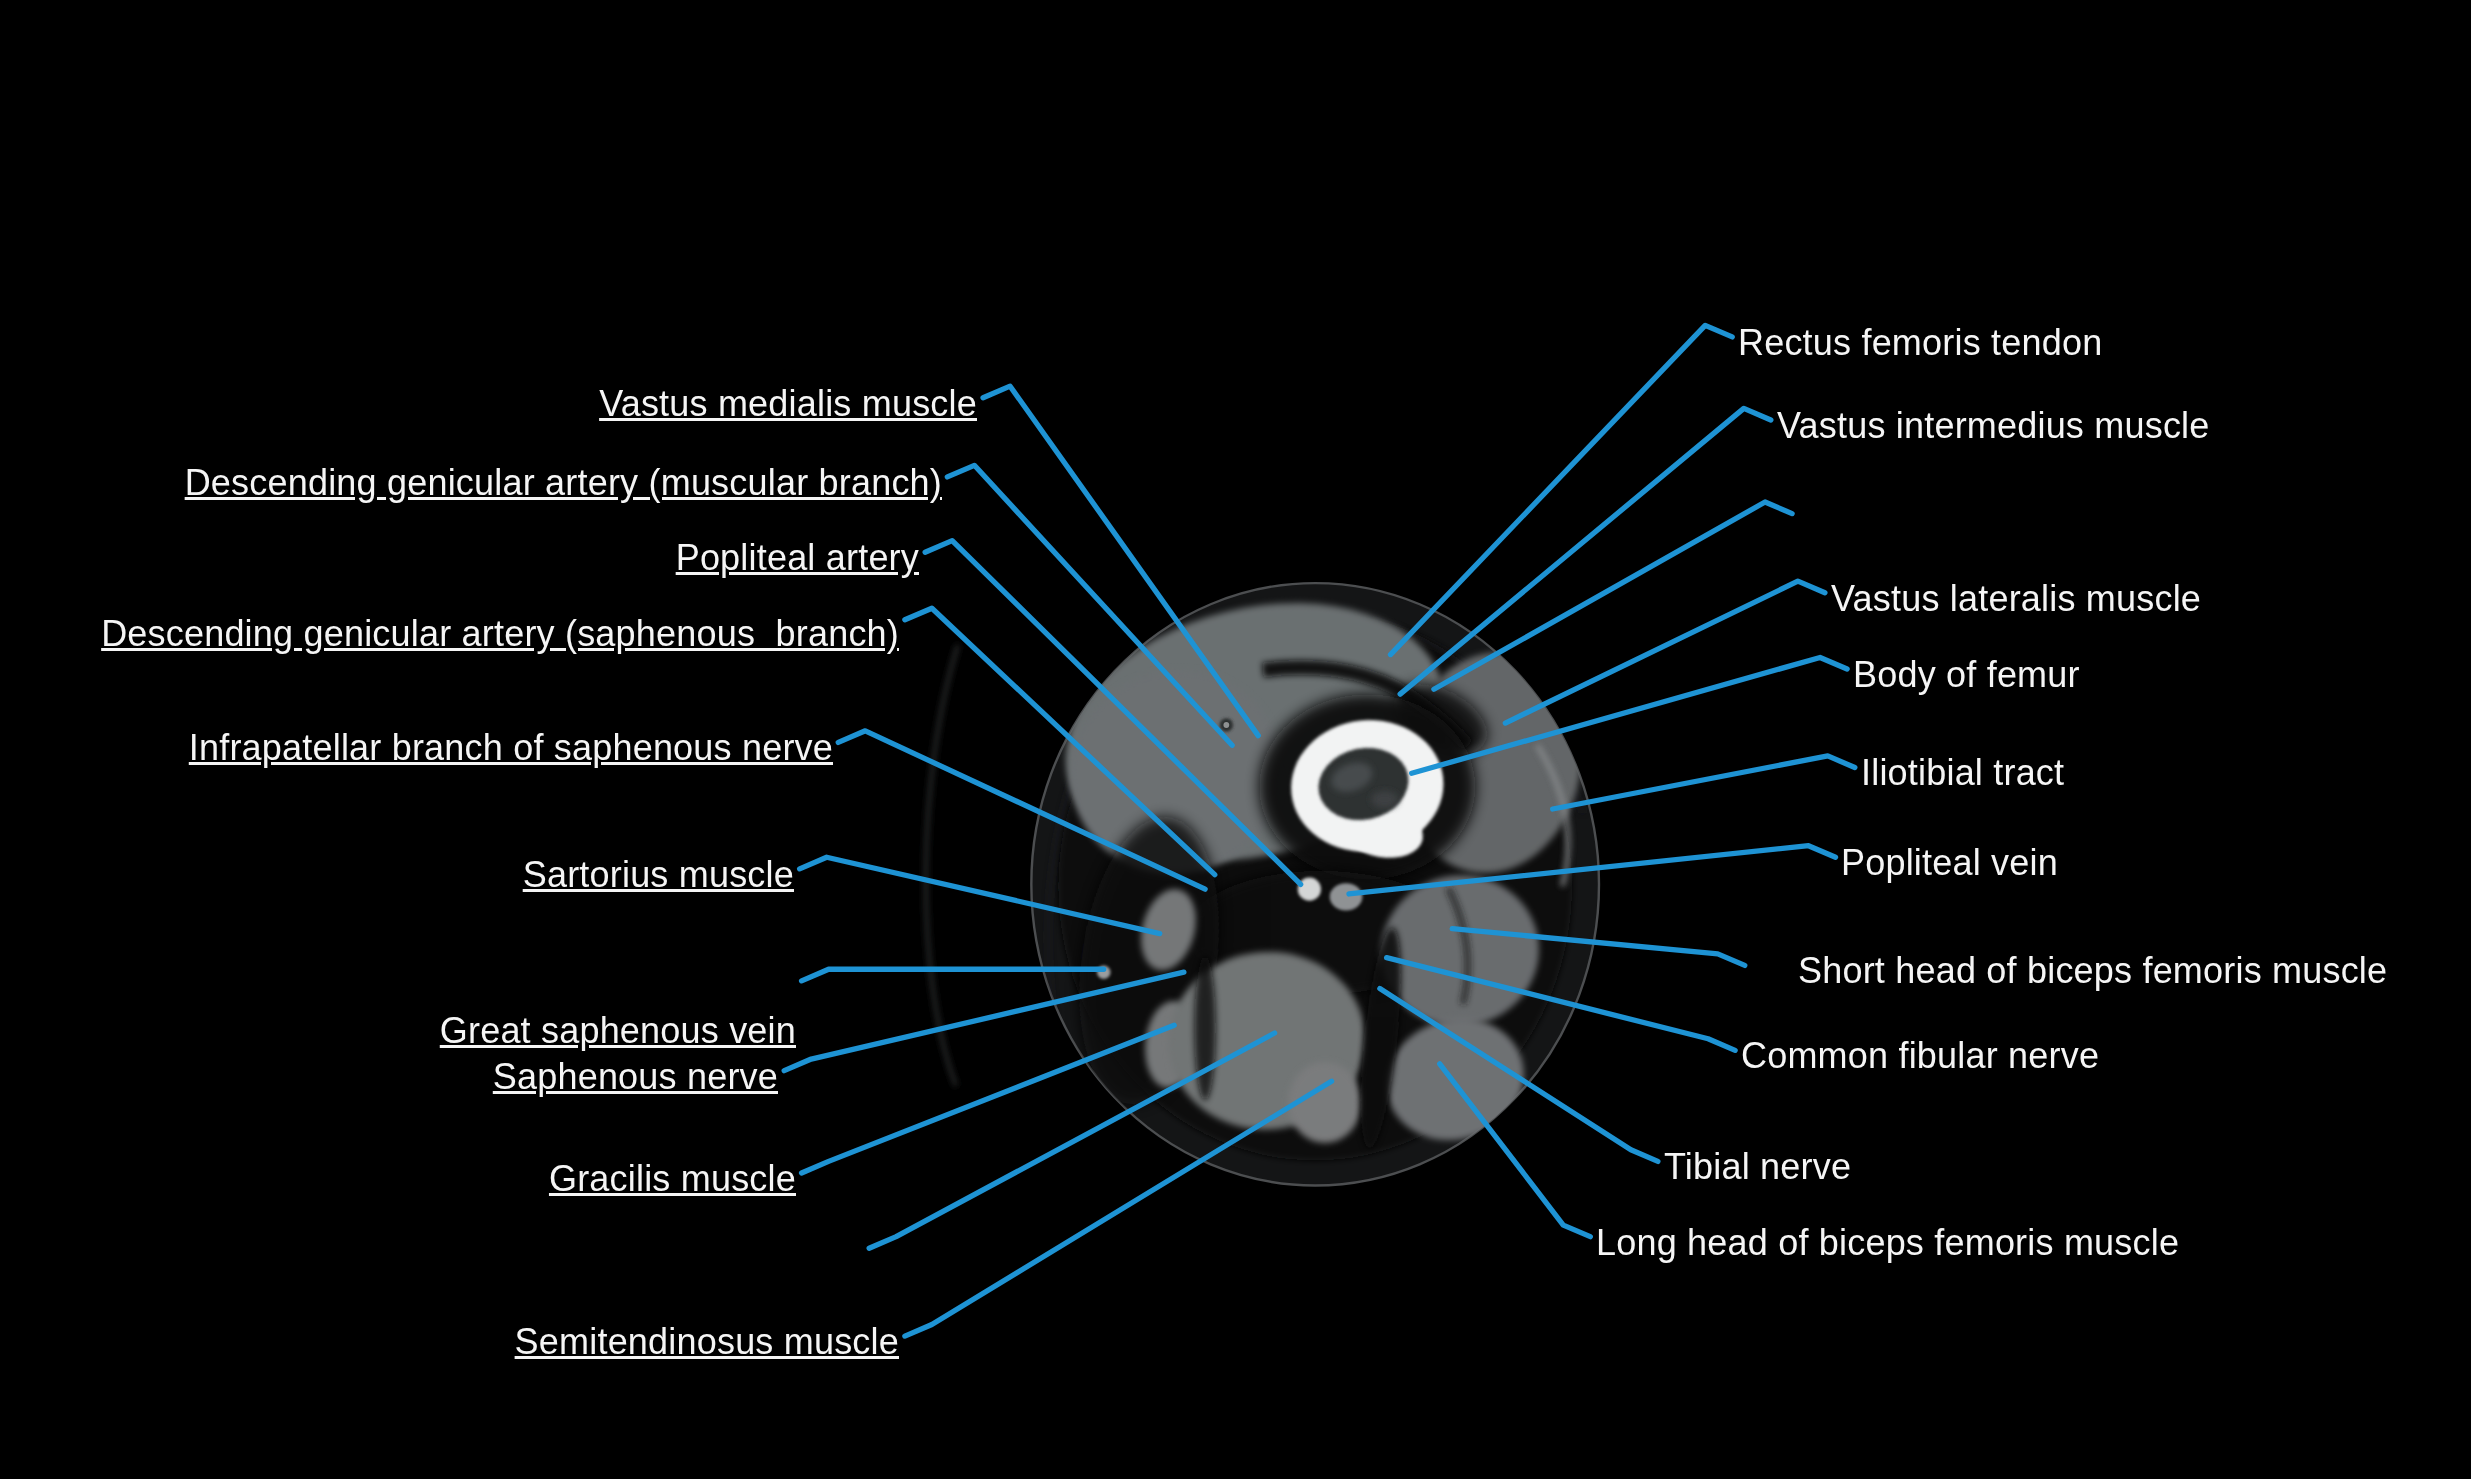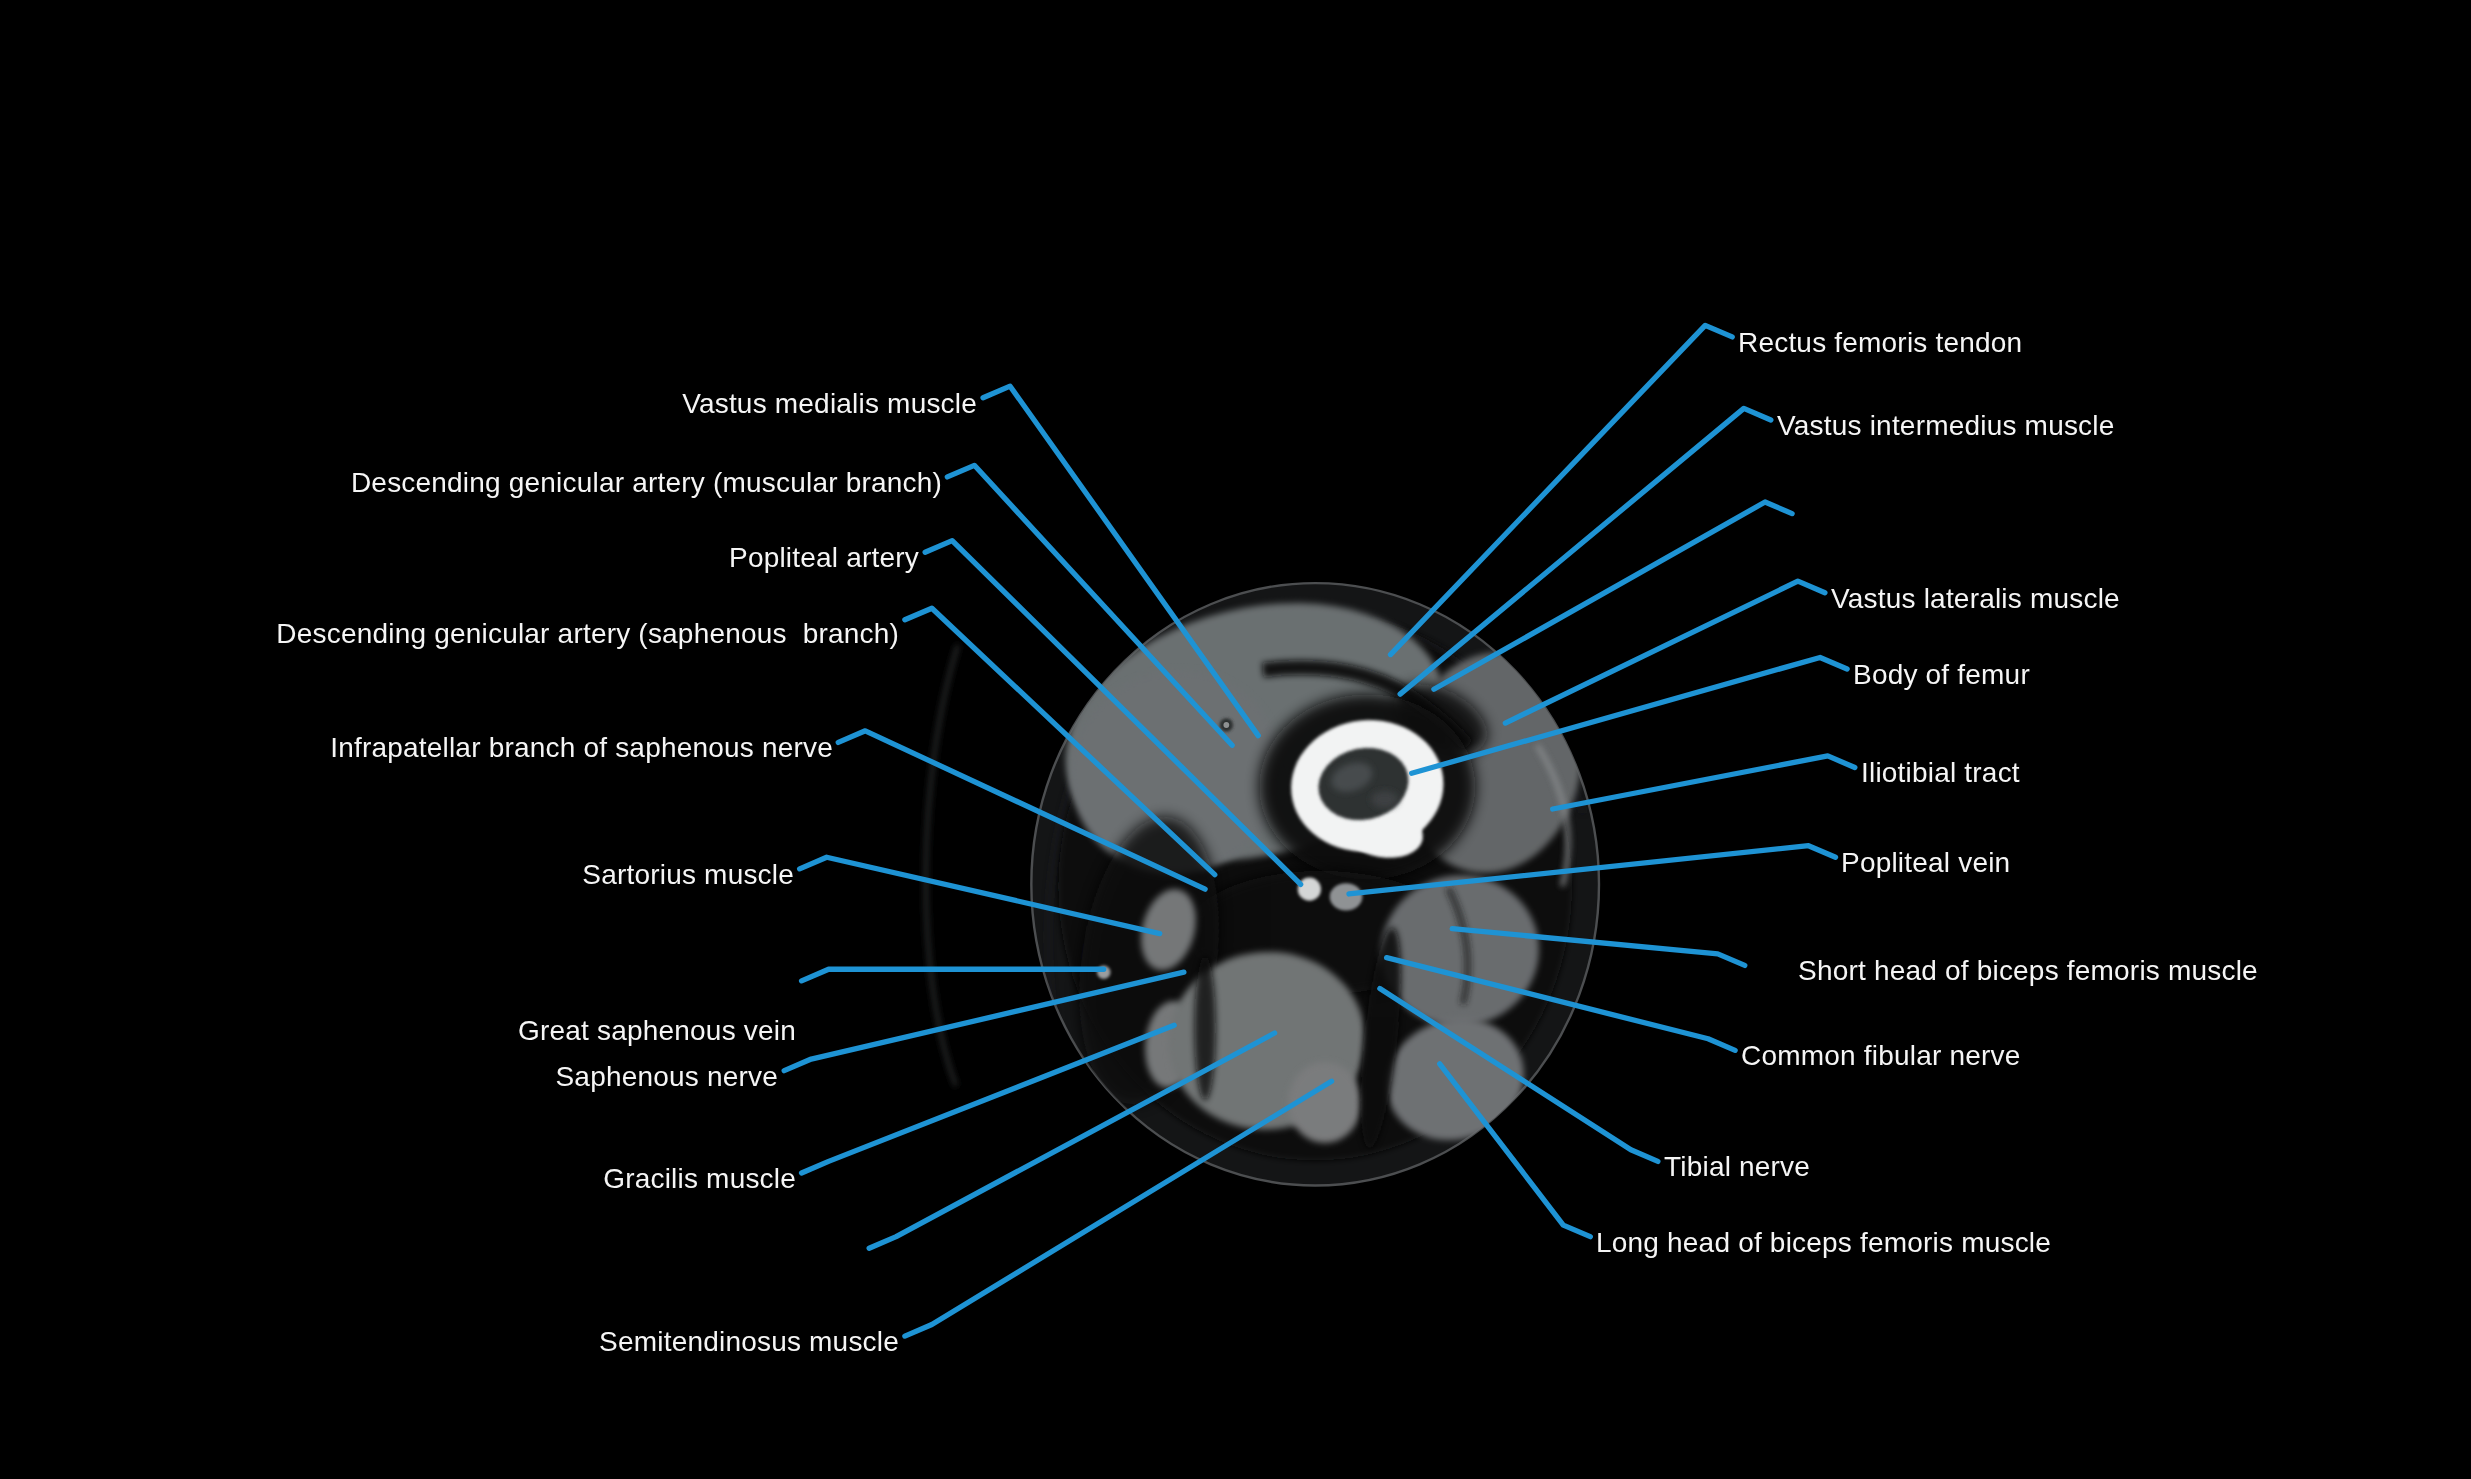--- a/index.html
+++ b/index.html
@@ -13,27 +13,27 @@
     width:2472px;height:1479px;
     background:var(--bg);
     overflow:hidden;
     font-family:"Liberation Sans", sans-serif;
   }
   #scene{position:absolute;left:0;top:0;}
   #labels{position:absolute;left:0;top:0;width:100%;height:100%;pointer-events:none;}
   .label{
     position:absolute;
     transform:translateY(-50%);
-    font-size:28px;
+    font-size:36px;
     line-height:46px;
     color:var(--text);
     white-space:pre;
     letter-spacing:0.2px;
   }
-  .label.left{text-align:right;}
+  .label.left{text-align:right;text-decoration:underline;}
   .label.right{text-align:left;}
   #leaders polyline{
     fill:none;
     stroke:var(--accent);
     stroke-width:5.5;
     stroke-linecap:round;
     stroke-linejoin:round;
   }
 </style>
 </head>

